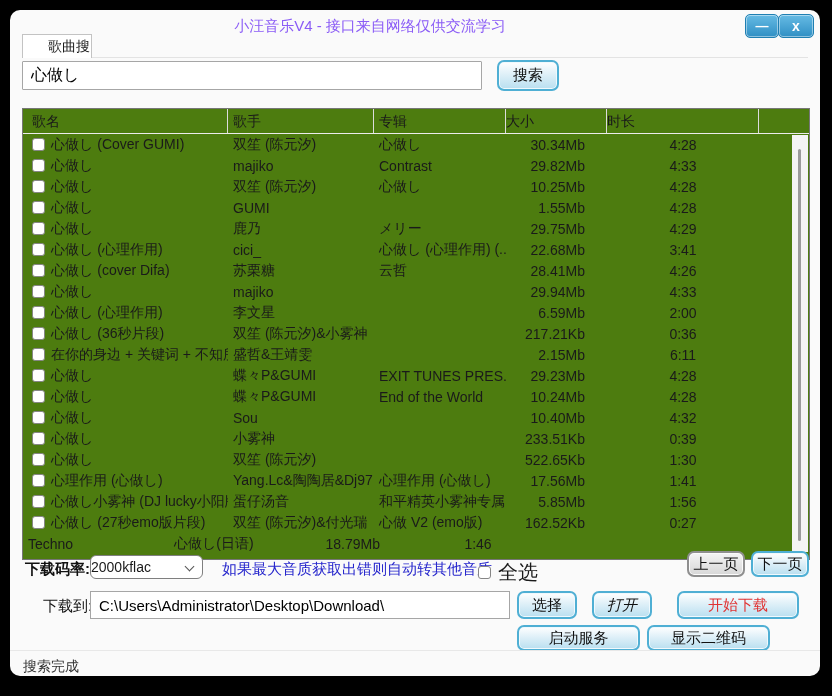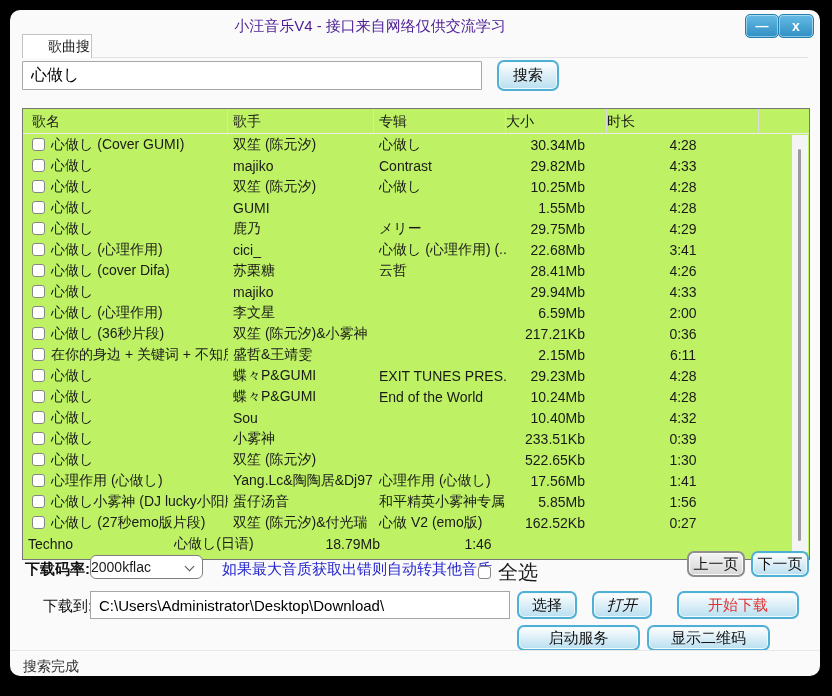--- a/index.html
+++ b/index.html
@@ -4,21 +4,21 @@
 <style>
   * { box-sizing: border-box; margin: 0; padding: 0; }
   html,body { width:832px; height:696px; background:#000; overflow:hidden;
               font-family:"Liberation Sans","DejaVu Sans",sans-serif; }
   .window { position:absolute; left:10px; top:10px; width:810px; height:666px;
             background:#fafafa; border-radius:10px; color:#1a1a1a; }
 
   
   .titlebar { position:absolute; left:0; top:0; width:100%; height:28px; }
   .title { position:absolute; left:0; right:90px; top:7px; text-align:center;
-           font-size:15px; color:#4c1d95; white-space:nowrap; }
+           font-size:15px; color:#8b5cf6; white-space:nowrap; }
   .winbtn { position:absolute; top:4px; height:24px; border-radius:5px;
             border:1px solid var(--tb-border,#1f7fb2);
             background:linear-gradient(var(--tb-top,#66bbe4), var(--tb-bottom,#2f8fc4));
             color:#fff; font-weight:bold; text-align:center; line-height:22px;
             box-shadow:inset 0 0 0 1px rgba(255,255,255,.45); cursor:default; }
   .winbtn.min { right:41px; width:34px; font-size:13px; }
   .winbtn.close { right:6px; width:36px; font-size:14px; }
 
   
   .tabline { position:absolute; left:12px; top:47px; width:786px; height:1px; background:#e3e3e3; }
@@ -33,21 +33,21 @@
   .btn { display:flex; align-items:center; justify-content:center;
          border:2px solid var(--accent,#4fafd4); border-radius:7px; font-size:15px;
          background:linear-gradient(#ffffff, #dff0f8 45%, #b9dff0);
          box-shadow:inset 0 0 0 1px #f0f9fd; color:#111; cursor:default; }
   .btn.grey { border-color:#8f8f8f; background:linear-gradient(#f4f4f4,#d7d7d7);
               box-shadow:inset 0 0 0 1px #fbfbfb; }
   .search-btn { position:absolute; left:487px; top:50px; width:62px; height:31px; }
 
   
   .table { position:absolute; left:12px; top:98px; width:788px; height:452px;
-           background:#bef264; border:1px solid #767676; overflow:hidden; }
+           background:#4d7c0f; border:1px solid #767676; overflow:hidden; }
   .thead { display:flex; height:25px; line-height:24px; font-size:14px;
            border-bottom:1px solid #ececec; }
   .hc { border-right:1px solid #dcdcdc; white-space:nowrap; overflow:hidden; }
   .tbody { position:absolute; left:0; top:25px; width:770px; height:420px; overflow:hidden; }
   .trow { display:flex; height:21px; align-items:center; font-size:14px; }
   .c { display:flex; align-items:center; height:21px; white-space:nowrap; overflow:hidden; }
   .c0 { width:205px; padding-left:9px; }
   .c1 { width:146px; padding-left:5px; }
   .c2 { width:132px; padding-left:5px; }
   .c3 { width:101px; justify-content:flex-end; padding-right:22px; }

